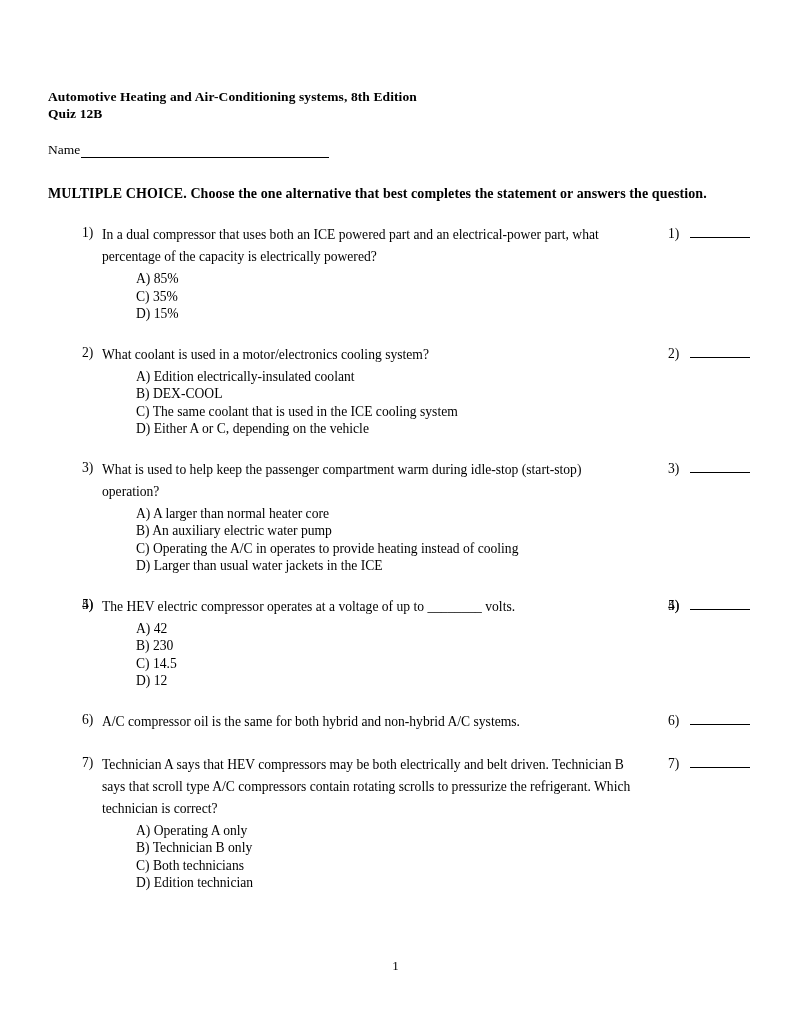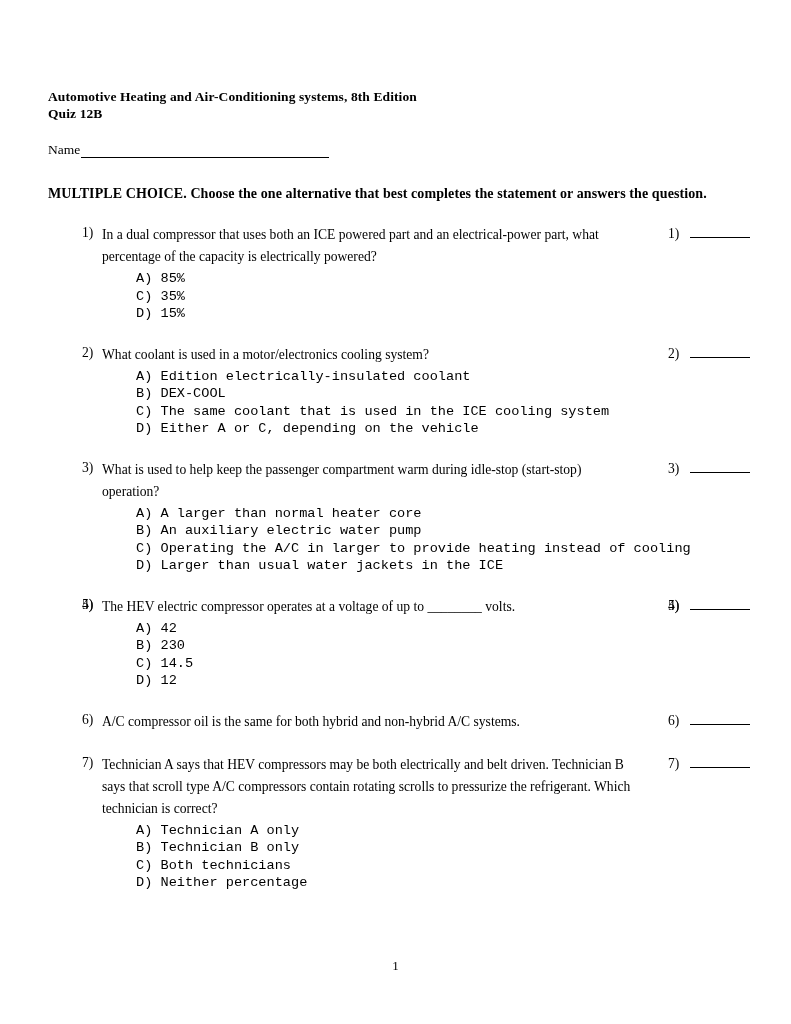--- a/index.html
+++ b/index.html
@@ -77,21 +77,20 @@
   }
   .q-text {
     padding-left: 20px;
     font-size: 13.6px;
     line-height: 22px;
     text-indent: 0;
   }
   .choices {
     margin-top: 2px;
     padding-left: 54px;
-    font-family: Liberation Mono, monospace;
   }
   .choice {
     font-size: 13.6px;
     line-height: 17.5px;
     white-space: pre;
   }
   .ans-slot {
     position: absolute;
     top: 0;
     left: 620px;
@@ -169,21 +168,21 @@
         </div>
       </div>
 
       <div class="q-block">
         <div class="q-main">
           <span class="q-num">3)</span>
           <div class="q-text">What is used to help keep the passenger compartment warm during idle-stop (start-stop) operation?</div>
           <div class="choices">
             <div class="choice">A) A larger than normal heater core</div>
             <div class="choice">B) An auxiliary electric water pump</div>
-            <div class="choice">C) Operating the A/C in larger to provide heating instead of cooling</div>
+            <div class="choice">C) Operating the A/C in operates to provide heating instead of cooling</div>
             <div class="choice">D) Larger than usual water jackets in the ICE</div>
           </div>
         </div>
         <div class="ans-slot">
           <span class="ans-num">3)</span>
           <span class="ans-rule"></span>
         </div>
       </div>
 
       <div class="q-block">
@@ -222,24 +221,24 @@
           <span class="ans-num">6)</span>
           <span class="ans-rule"></span>
         </div>
       </div>
 
       <div class="q-block">
         <div class="q-main">
           <span class="q-num">7)</span>
           <div class="q-text">Technician A says that HEV compressors may be both electrically and belt driven. Technician B says that scroll type A/C compressors contain rotating scrolls to pressurize the refrigerant. Which technician is correct?</div>
           <div class="choices">
-            <div class="choice">A) Technician A only</div>
+            <div class="choice">A) Operating A only</div>
             <div class="choice">B) Technician B only</div>
             <div class="choice">C) Both technicians</div>
-            <div class="choice">D) Neither percentage</div>
+            <div class="choice">D) Edition technician</div>
           </div>
         </div>
         <div class="ans-slot">
           <span class="ans-num">7)</span>
           <span class="ans-rule"></span>
         </div>
       </div>
 
     </div>
   </div>

